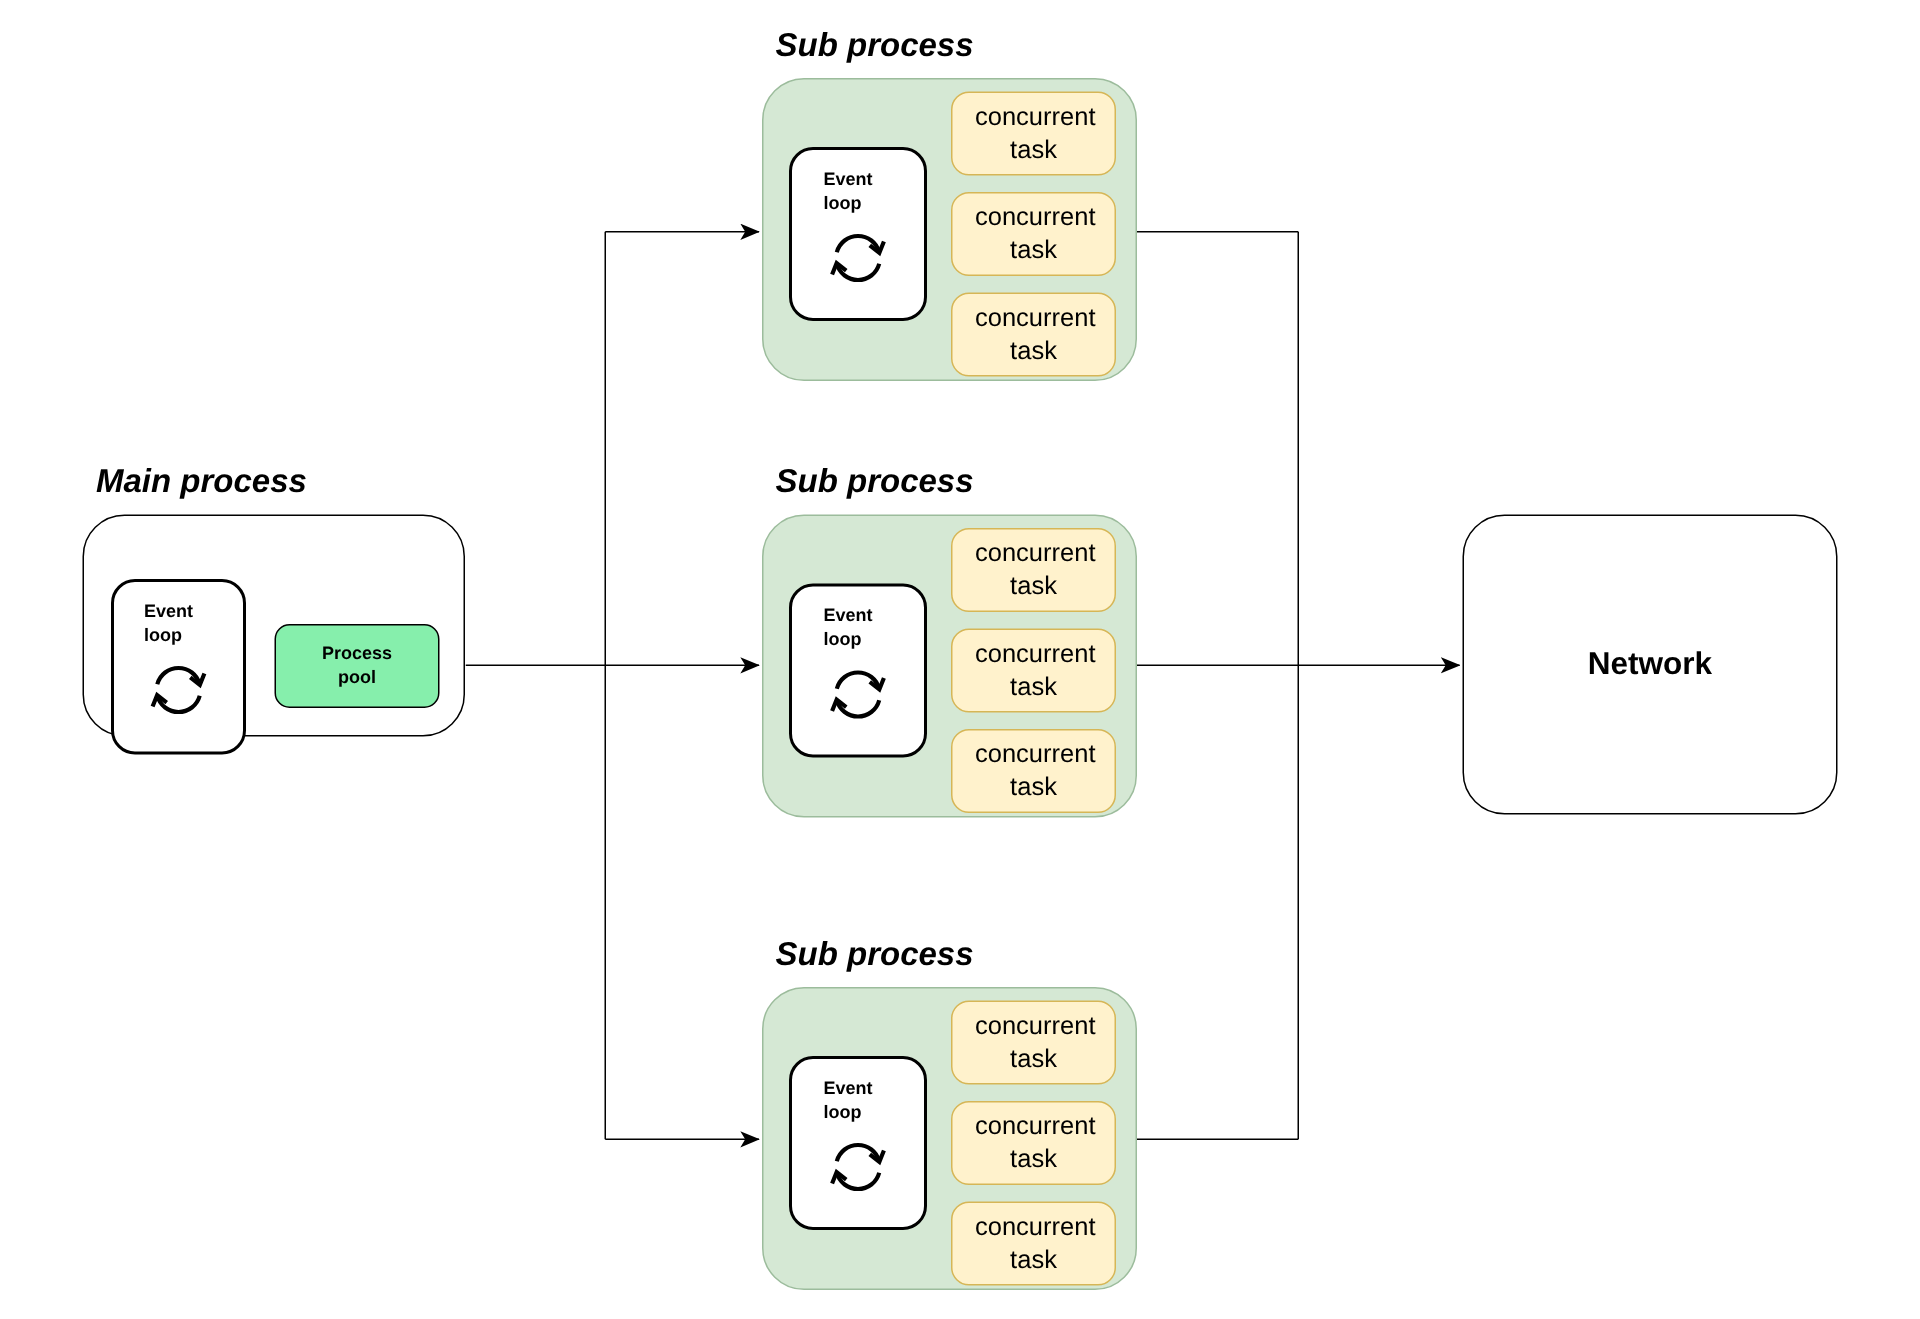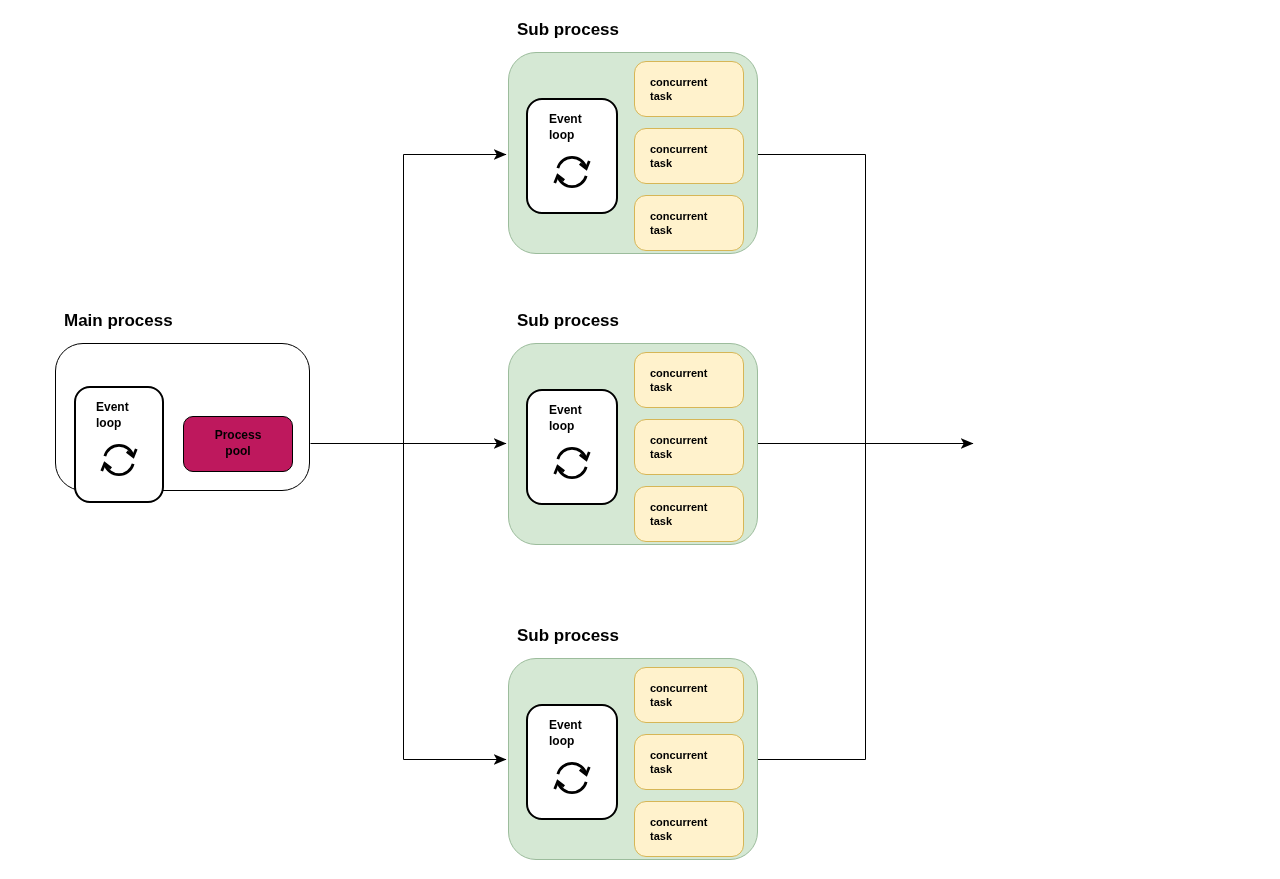--- a/index.html
+++ b/index.html
@@ -11,21 +11,21 @@
     position: relative;
     overflow: hidden;
   }
   #canvas { position: absolute; left: 0; top: 0; width: 1280px; height: 879px; }
 
   svg.connectors { position: absolute; left: 0; top: 0; z-index: 1; }
 
   .group { position: absolute; z-index: 2; }
   .group-label {
     position: absolute; top: -33px; left: 9px;
-    font-size: 17px; font-weight: bold; white-space: nowrap; line-height: 22px;
+    font-size: 22px; font-weight: bold; white-space: nowrap; line-height: 22px; font-style: italic;
   }
 
   
   .group.main { left: 55px; top: 343px; width: 255px; height: 148px; }
   .main-box {
     position: absolute; inset: 0;
     background: #ffffff; border: 1px solid #000000; border-radius: 28px;
   }
   .event-loop {
     position: absolute;
@@ -34,21 +34,21 @@
     padding-top: 12px;
   }
   .group.main .event-loop { left: 18px; top: 42px; width: 90px; height: 117px; }
   .el-label {
     display: block; width: 46px;
     font-size: 12px; font-weight: bold; text-align: left; line-height: 1.3;
   }
   .cycle-icon { width: 52px; height: 52px; margin-top: 3px; }
   .process-pool {
     position: absolute; left: 127px; top: 72px; width: 110px; height: 56px;
-    background: #be185d; border: 1px solid #000000; border-radius: 10px;
+    background: #86efac; border: 1px solid #000000; border-radius: 10px;
     display: flex; align-items: center; justify-content: center;
   }
   .pp-label {
     display: block; width: 60px;
     font-size: 12px; font-weight: bold; text-align: center; line-height: 1.3;
   }
 
   
   .group.sub { left: 508px; width: 250px; height: 202px; }
   .group.sub1 { top: 52px; }
@@ -63,21 +63,21 @@
     position: absolute; left: 125px; top: 8px; width: 110px;
     display: flex; flex-direction: column; gap: 11px;
   }
   .task {
     height: 56px;
     background: #fff2cc; border: 1px solid #d6b656; border-radius: 12px;
     display: flex; align-items: center; justify-content: center;
   }
   .task-label {
     display: block; width: 78px;
-    font-size: 11px; font-weight: bold; text-align: left; line-height: 1.3;
+    font-size: 17px; font-weight: normal; text-align: center; line-height: 1.3;
   }
 
   
   .group.network { left: 975px; top: 343px; width: 250px; height: 200px; }
   .network-box {
     position: absolute; inset: 0;
     background: #ffffff; border: 1px solid #000000; border-radius: 28px;
     display: flex; align-items: center; justify-content: center;
   }
   .network-label { font-size: 21px; font-weight: bold; }
@@ -195,14 +195,19 @@
         <div class="task">
           <span class="task-label">concurrent task</span>
         </div>
         <div class="task">
           <span class="task-label">concurrent task</span>
         </div>
       </div>
     </div>
   </section>
 
+  <section class="group network">
+    <div class="network-box">
+      <span class="network-label">Network</span>
+    </div>
+  </section>
 
 </div>
 
 </body></html>

